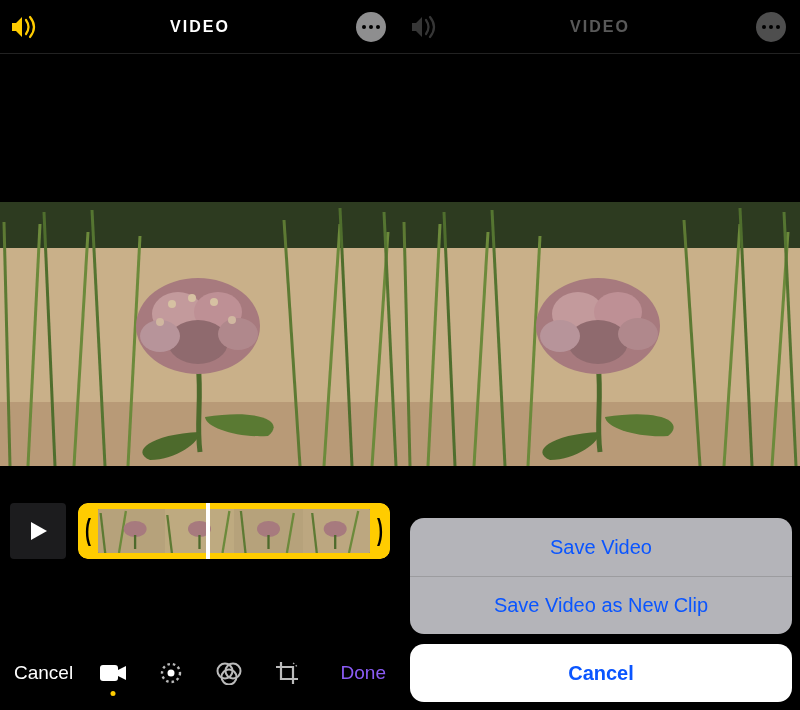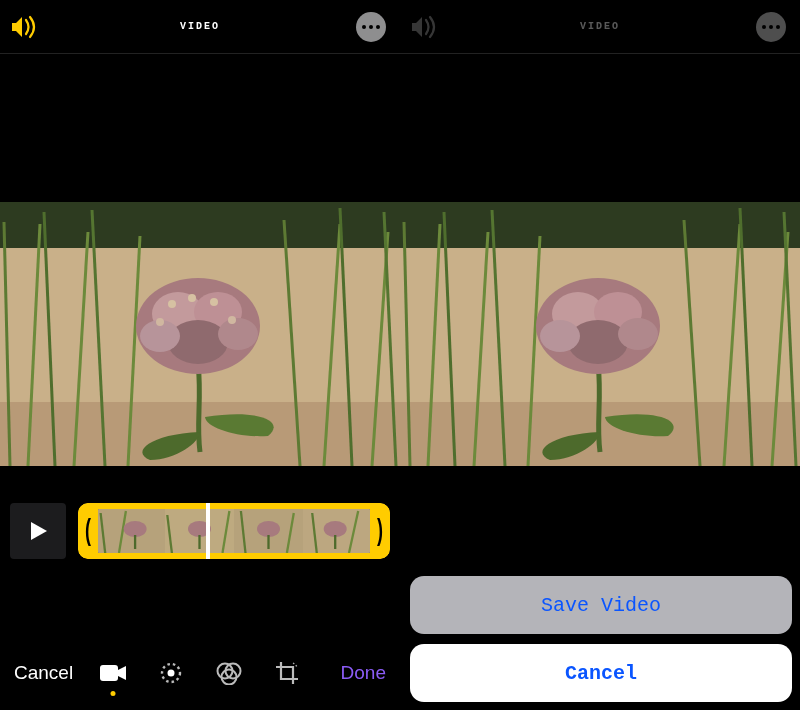--- a/index.html
+++ b/index.html
@@ -1,21 +1,21 @@
 <!DOCTYPE html>
 <html><head>
 <meta charset="utf-8">
 <style>
   * { box-sizing: border-box; margin: 0; padding: 0; }
   html, body { width: 800px; height: 710px; overflow: hidden; font-family: -apple-system, "Helvetica Neue", Arial, sans-serif; background:#111; }
   .container { display:flex; width:800px; height:710px; }
   .phone { width:400px; height:710px; background:#000; position:relative; display:flex; flex-direction:column; }
   
   .topbar { height:54px; position:relative; display:flex; align-items:center; justify-content:center; border-bottom:1px solid #222; }
-  .title { color:#fff; font-size:10px; font-weight:600; letter-spacing:2px;font-family:Liberation Mono, monospace; }
+  .title { color:#fff; font-size:16px; font-weight:600; letter-spacing:2px; }
   .dimmed .title, .dimmed .vol-icon { opacity:0.35; }
   .vol-icon { position:absolute; left:10px; top:14px; }
   .more-btn { position:absolute; right:14px; top:12px; width:30px; height:30px; border-radius:50%; background:#8e8e8f; display:flex; align-items:center; justify-content:center; }
   .more-dot { width:4px; height:4px; border-radius:50%; background:#000; margin:0 1.5px; }
   .dimmed .more-btn { opacity:0.55; }
   
   .black-spacer { height:148px; background:#000; }
   .video-frame { width:400px; height:264px; overflow:hidden; position:relative; }
   .video-frame svg { display:block; }
   
@@ -32,21 +32,21 @@
   .playhead { position:absolute; left:128px; top:-4px; bottom:-4px; width:4px; background:#fff; border-radius:2px; }
   
   .bottombar { position:absolute; left:0; right:0; bottom:0; height:74px; display:flex; align-items:center; padding:0 14px; }
   .btn-txt { font-size:19px; }
   .cancel-txt { color:#fff; }
   .done-txt   { color:#8b5cf6; position:absolute; right:14px;}
   .tool-icons { position:absolute; left:0; right:0; display:flex; justify-content:center; gap:30px; align-items:center; }
   .tool-icons .ticon { width:28px; height:28px; display:flex; align-items:center; justify-content:center; color:#fff; }
   .yellow-dot { position:absolute; width:5px; height:5px; background:#ffcc00; border-radius:50%; left:50%; transform:translateX(-50%); top:32px;}
   
-  .sheet-wrap { position:absolute; left:10px; right:8px; bottom:8px;font-family:Liberation Mono, monospace; }
+  .sheet-wrap { position:absolute; left:10px; right:8px; bottom:8px; }
   .sheet-group { background:rgba(210,210,215,0.86); border-radius:14px; overflow:hidden; backdrop-filter:blur(2px);}
   .sheet-item { height:58px; display:flex; align-items:center; justify-content:center; font-size:20px; color:#0a55ff; border-top:1px solid rgba(120,120,120,0.4);}
   .sheet-item:first-child{ border-top:none; }
   .sheet-cancel { margin-top:10px; background:#fff; border-radius:14px; height:58px; display:flex; align-items:center; justify-content:center; font-size:20px; color:#0a55ff; font-weight:600;}
 </style>
 </head>
 <body>
 
 <div class="container">
 
@@ -243,18 +243,19 @@
           <ellipse cx="198" cy="140" rx="30" ry="22" fill="#8f6a6e"></ellipse>
           <ellipse cx="238" cy="132" rx="20" ry="16" fill="#b0888c"></ellipse>
           <ellipse cx="160" cy="134" rx="20" ry="16" fill="#b7949a"></ellipse>
         </g>
       </svg>
     </div>
 
     <div class="sheet-wrap">
       <div class="sheet-group">
         <div class="sheet-item">Save Video</div>
+        <div class="sheet-item">Save Video as New Clip</div>
       </div>
       <div class="sheet-cancel">Cancel</div>
     </div>
   </div>
 
 </div>
 
 </body></html>

